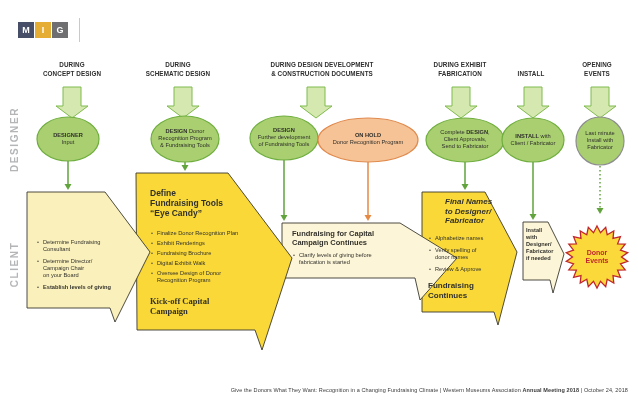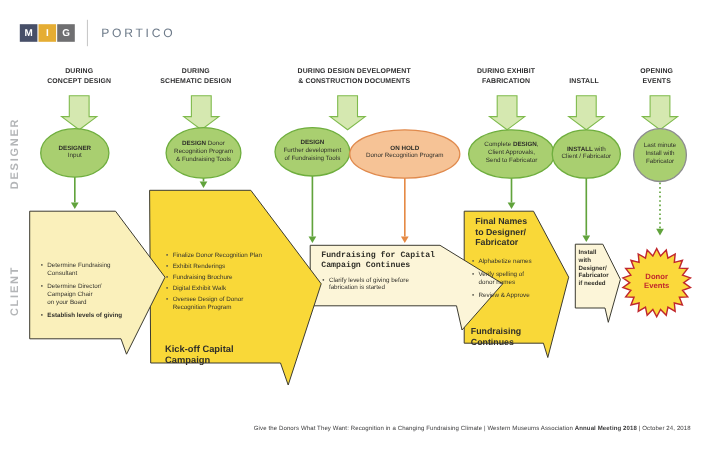--- a/index.html
+++ b/index.html
@@ -22,21 +22,21 @@
   
   .ovaltext{position:absolute;text-align:center;font-size:5.7px;line-height:7px;color:#2f2f2a;white-space:pre-line;}
   .ovaltext b{font-weight:bold;}
   
   .stitle{position:absolute;font-weight:bold;color:#32312a;white-space:pre-line;}
   .bullets{position:absolute;margin:0;padding:0;list-style:none;font-size:5.7px;line-height:7px;color:#33322c;}
   .bullets li{position:relative;padding-left:7px;margin-bottom:5px;white-space:pre-line;}
   .bullets li:before{content:"\2022";position:absolute;left:1px;top:-0.5px;color:#55544a;}
   .bullets.tight li{margin-bottom:3px;}
   .bullets li.bold{font-weight:bold;}
-  .sfooter{position:absolute;font-weight:bold;color:#32312a;white-space:pre-line;margin-top:16px;}
+  .sfooter{position:absolute;font-weight:bold;color:#32312a;white-space:pre-line;}
   .startext{position:absolute;text-align:center;font-size:7px;line-height:8px;font-weight:bold;
             color:#c0272d;white-space:pre-line;}
   
   .pagefooter{position:absolute;right:10px;top:387px;font-size:5.5px;color:#3a3a3b;letter-spacing:.1px;}
   .pagefooter b{font-weight:bold;}
   svg{position:absolute;left:0;top:0;}
 </style>
 </head>
 <body>
 
@@ -87,21 +87,20 @@
     <circle cx="600" cy="141" r="24" fill="#a9cf70" stroke="#8d8d8f" stroke-width="1.2"></circle>
 
     <polygon id="starburst" fill="#fbd93b" stroke="#c0272d" stroke-width="1.3" points="597.0,226.0 600.5,232.7 605.7,227.3 607.2,234.7 613.8,230.9 613.0,238.5 620.4,236.7 617.6,243.8 625.2,244.1 620.5,250.1 627.7,252.6 621.5,257.0 627.7,261.4 620.5,263.9 625.2,269.9 617.6,270.2 620.4,277.3 613.0,275.5 613.8,283.1 607.2,279.3 605.7,286.7 600.5,281.3 597.0,288.0 593.5,281.3 588.3,286.7 586.8,279.3 580.2,283.1 581.0,275.5 573.6,277.3 576.4,270.2 568.8,269.9 573.5,263.9 566.3,261.4 572.5,257.0 566.3,252.6 573.5,250.1 568.8,244.1 576.4,243.8 573.6,236.7 581.0,238.5 580.2,230.9 586.8,234.7 588.3,227.3 593.5,232.7"></polygon>
   </svg>
 
   <div class="brandrow">
     <span class="sq m">M</span>
     <span class="sq i">I</span>
     <span class="sq g">G</span>
     <span class="vdiv"></span>
-    <span class="brand">Portico</span>
   </div>
 
   <div class="phase" style="left:22px;width:100px;">DURING
 CONCEPT DESIGN</div>
   <div class="phase" style="left:128px;width:100px;">DURING
 SCHEMATIC DESIGN</div>
   <div class="phase" style="left:247px;width:150px;">DURING DESIGN DEVELOPMENT
 &amp; CONSTRUCTION DOCUMENTS</div>
   <div class="phase" style="left:410px;width:100px;">DURING EXHIBIT
 FABRICATION</div>
@@ -133,39 +132,42 @@
 
   <ul class="bullets" style="left:36px;top:239px;width:84px;">
     <li>Determine Fundraising
 Consultant</li>
     <li>Determine Director/
 Campaign Chair
 on your Board</li>
     <li class="bold">Establish levels of giving</li>
   </ul>
 
+  <div class="stitle" style="left:150px;top:188px;width:90px;font-size:8.5px;line-height:10px;">Define
+Fundraising Tools
+“Eye Candy”</div>
   <ul class="bullets tight" style="left:150px;top:230px;width:102px;">
     <li>Finalize Donor Recognition Plan</li>
     <li>Exhibit Renderings</li>
     <li>Fundraising Brochure</li>
     <li>Digital Exhibit Walk</li>
     <li>Oversee Design of Donor
 Recognition Program</li>
   </ul>
-  <div class="sfooter" style="left:150px;top:296px;font-size:8.5px;line-height:10px;">Kick-off Capital
+  <div class="sfooter" style="left:150px;top:296px;font-size:8.5px;line-height:10px;font-family:Liberation Serif, serif;">Kick-off Capital
 Campaign</div>
 
-  <div class="stitle" style="left:292px;top:229px;width:115px;font-size:7.5px;line-height:9px;font-family:Liberation Mono, monospace;">Fundraising for Capital
+  <div class="stitle" style="left:292px;top:229px;width:115px;font-size:7.5px;line-height:9px;">Fundraising for Capital
 Campaign Continues</div>
   <ul class="bullets" style="left:292px;top:252px;width:110px;">
     <li>Clarify levels of giving before
 fabrication is started</li>
   </ul>
 
-  <div class="stitle" style="left:432px;top:197px;width:70px;font-size:8px;line-height:9.5px;">Final Names
+  <div class="stitle" style="left:445px;top:197px;width:70px;font-size:8px;line-height:9.5px;font-style:italic;">Final Names
 to Designer/
 Fabricator</div>
   <ul class="bullets" style="left:428px;top:235px;width:66px;margin:0;">
     <li>Alphabetize names</li>
     <li>Verify spelling of
 donor names</li>
     <li>Review &amp; Approve</li>
   </ul>
   <div class="sfooter" style="left:428px;top:281px;font-size:8px;line-height:9.5px;">Fundraising
 Continues</div>

